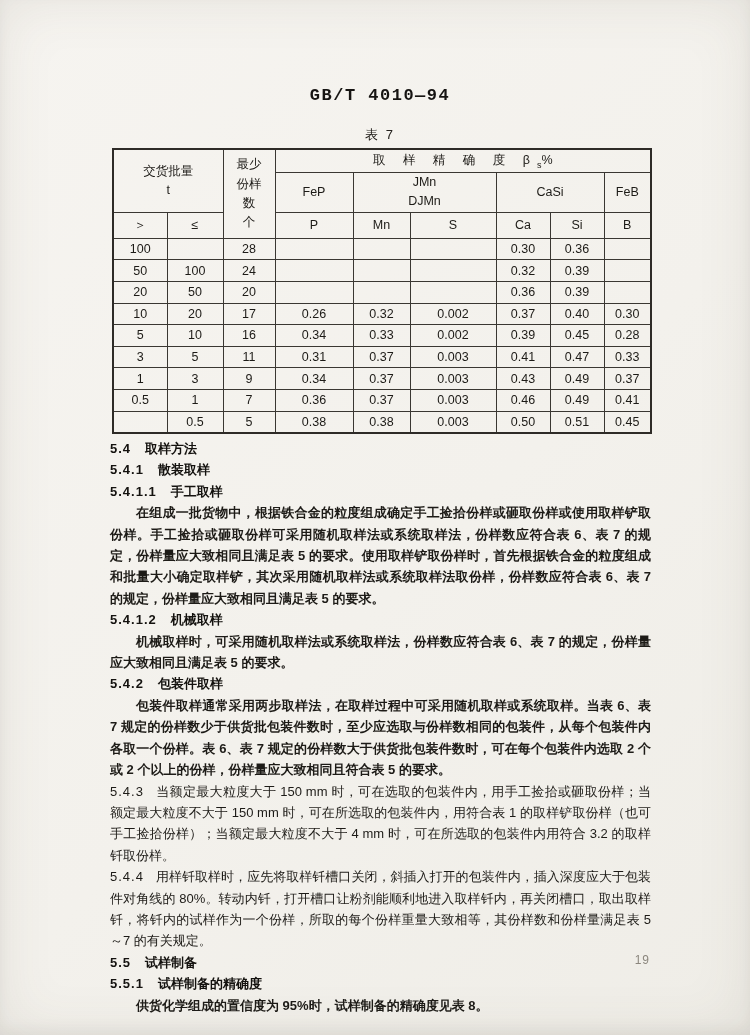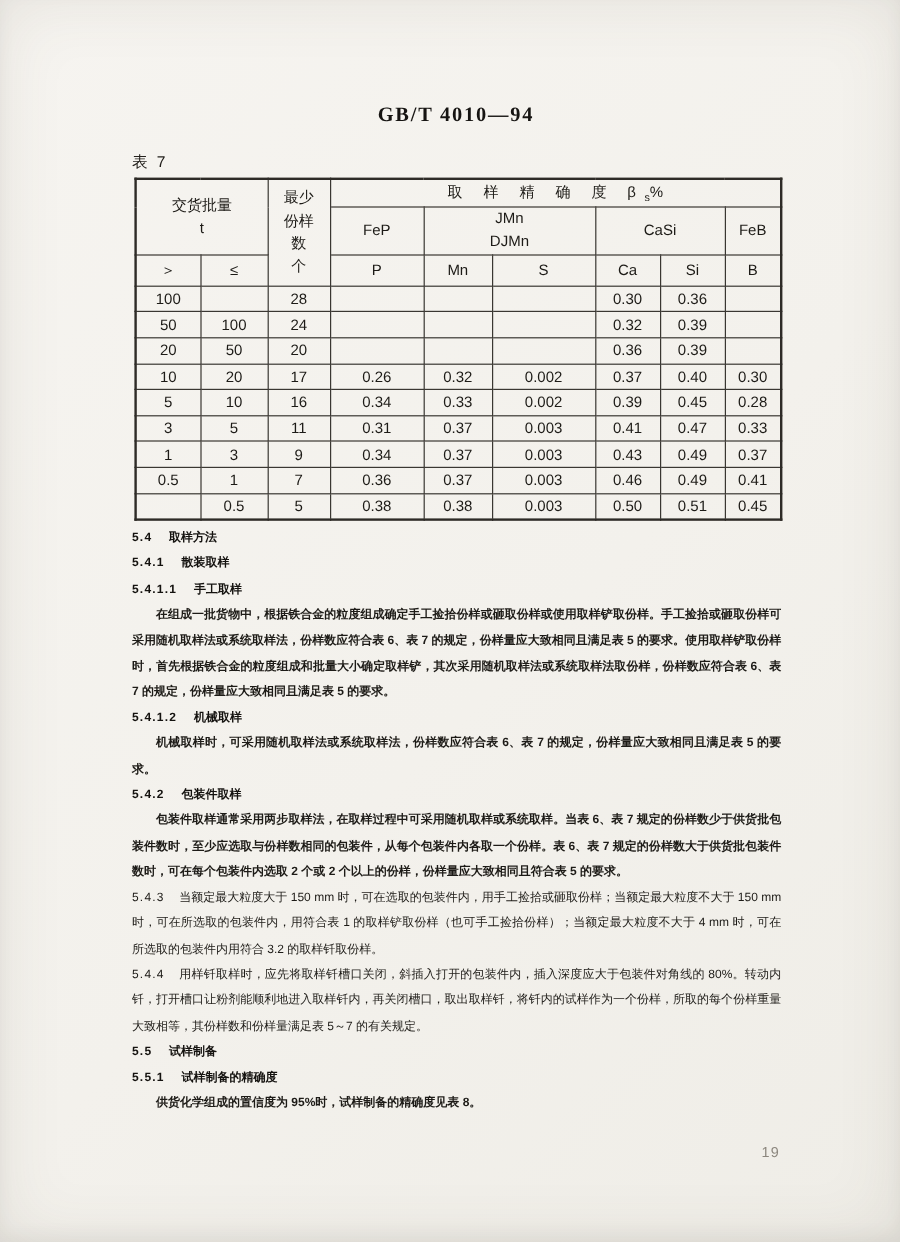--- a/index.html
+++ b/index.html
@@ -10,26 +10,26 @@
     position:relative;overflow:hidden;
     color:#1d1b17;
   }
   .page{
     position:absolute;inset:0;
     background:linear-gradient(135deg,#f6f4f0 0%,#f3f1ec 55%,#efede7 100%);
     box-shadow:inset 0 0 55px rgba(90,80,60,0.10), inset 0 -6px 14px rgba(0,0,0,0.05);
   }
   .doc-header{
     position:absolute;left:110px;top:86px;width:540px;
-    text-align:center;font-family:Liberation Serif, serif;
+    text-align:center;font-family:Liberation Mono, monospace;
     font-weight:bold;font-size:17px;letter-spacing:1.5px;color:#161412;
   }
   .table-caption{
     position:absolute;left:110px;top:126px;width:540px;
-    text-align:left;font-size:13px;letter-spacing:2px;color:#23201c;
+    text-align:center;font-size:13px;letter-spacing:2px;color:#23201c;
   }
   table.t7{
     position:absolute;left:112px;top:148px;width:538px;
     border-collapse:collapse;table-layout:fixed;
     font-size:12.5px;color:#1d1b17;
     border:2px solid #2e2b27;
   }
   table.t7 th, table.t7 td{
     border:1px solid #3a3732;
     text-align:center;vertical-align:middle;
@@ -39,21 +39,21 @@
   table.t7 thead tr.r1 th{height:22px;}
   table.t7 thead tr.r2 th{height:36px;}
   table.t7 thead tr.r3 th{height:25px;}
   table.t7 tbody td{height:20.6px;}
   .pre{white-space:pre-line;line-height:1.55;}
   .prec-head{letter-spacing:7px;}
   .prec-sub{font-size:9px;vertical-align:sub;letter-spacing:0;}
   .prec-pct{letter-spacing:0;}
   .content{
     position:absolute;left:110px;top:438px;width:541px;
-    font-size:10px;line-height:21.4px;
+    font-size:13px;line-height:21.4px;
     text-align:justify;color:#1d1b17;
   }
   .sec-heading{font-weight:bold;color:#14120f;}
   .sec-heading .num{margin-right:14px;letter-spacing:1px;}
   .para{text-indent:2em;font-weight:bold;}
   .para-numbered{text-indent:0;}
   .para-numbered .num{font-weight:normal;margin-right:12px;letter-spacing:1px;}
   .page-number{
     position:absolute;left:610px;top:953px;width:40px;
     text-align:right;font-size:12px;color:#8b867d;letter-spacing:1px;

